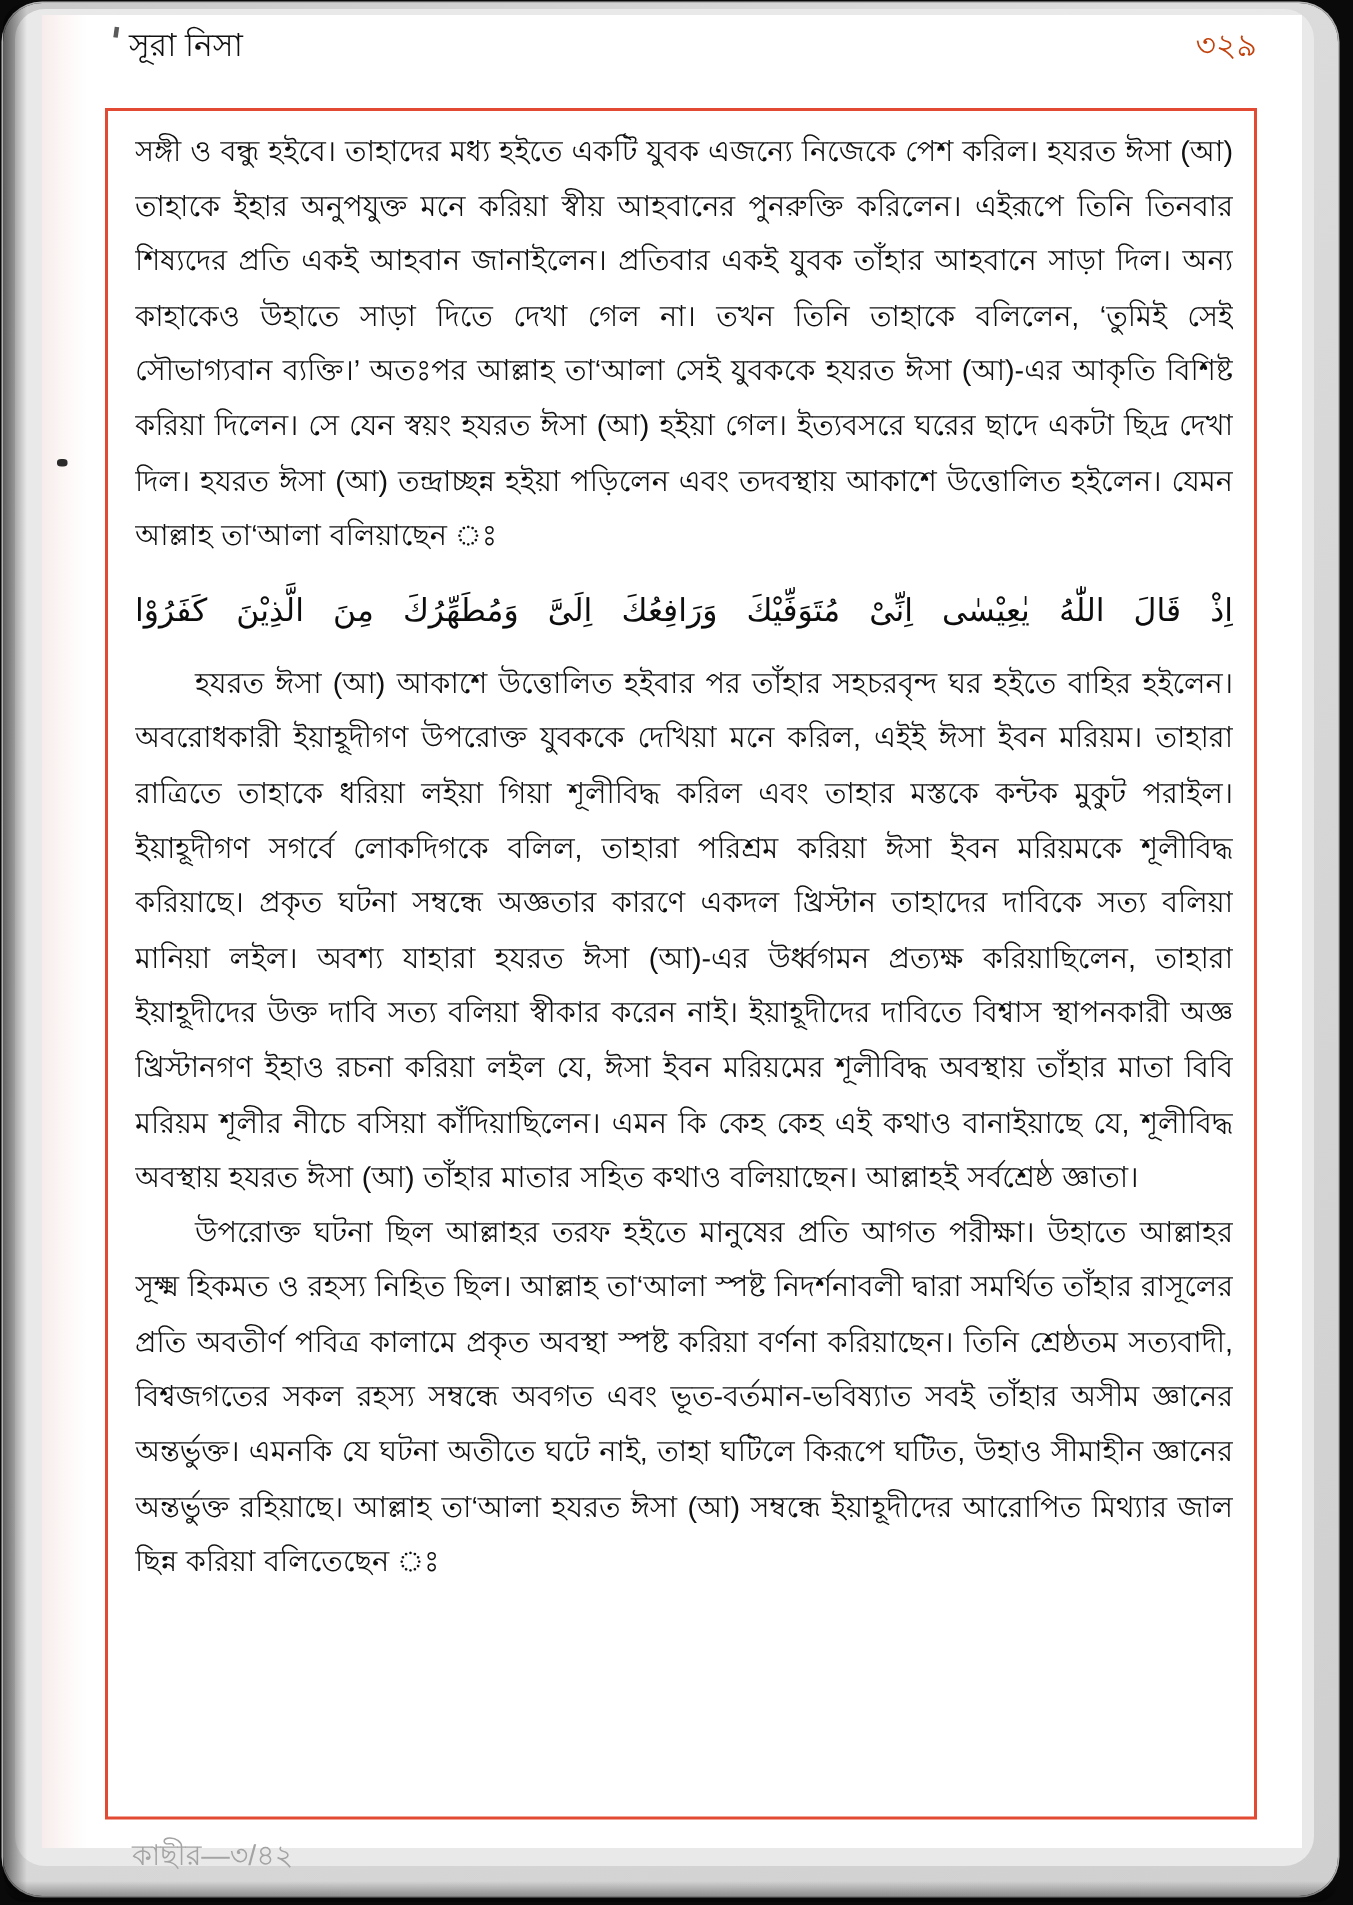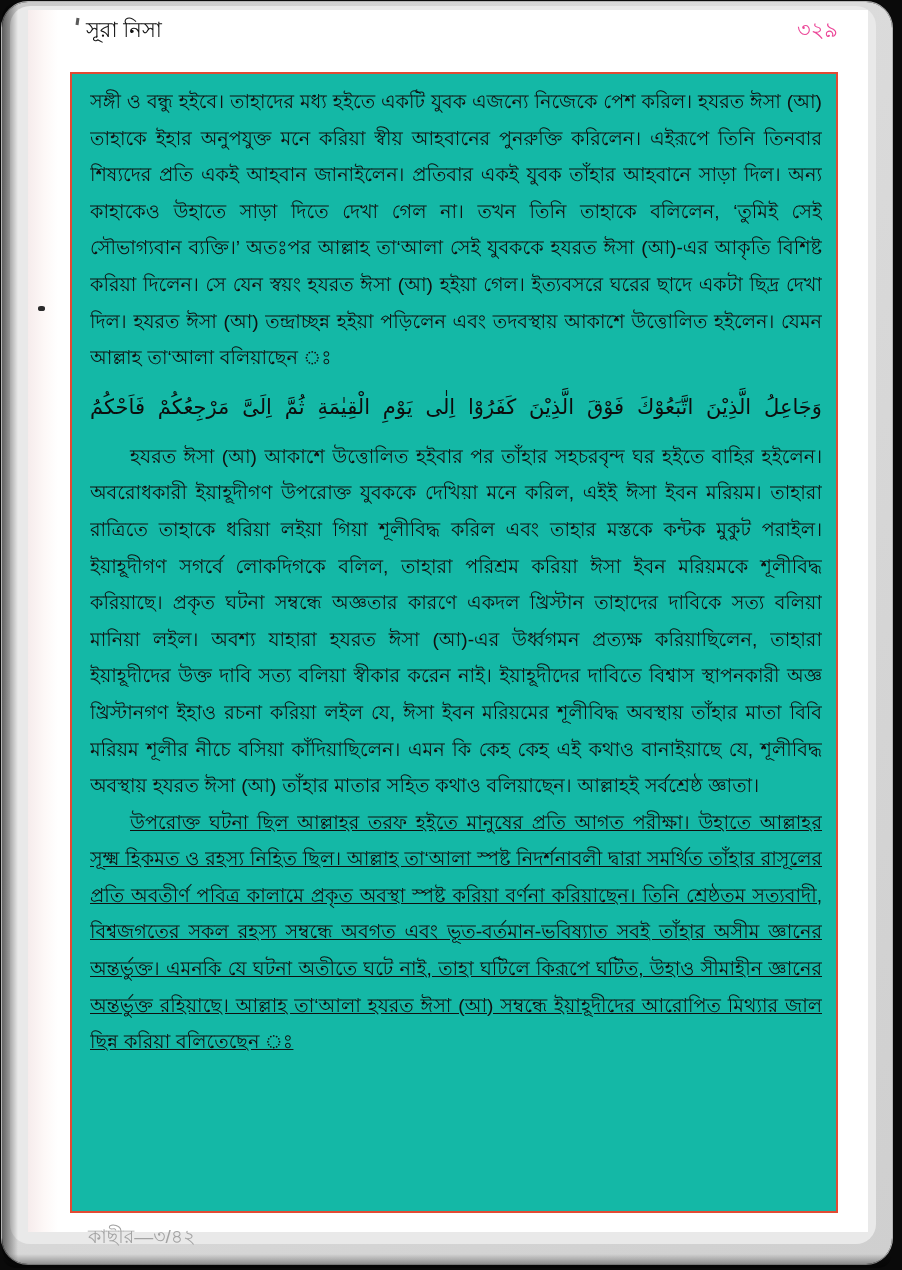--- a/index.html
+++ b/index.html
@@ -73,42 +73,42 @@
     top: 0;
     font-size: 21px;
     color: #111;
     white-space: nowrap;
   }
   .rh-folio {
     position: absolute;
     right: 22px;
     top: 0;
     font-size: 21px;
-    color: #ec4899;
+    color: #c2410c;
   }
   .rh-speck {
     position: absolute;
     left: 16px;
     top: 4px;
     width: 3px;
     height: 7px;
     background: #5a5a5a;
     transform: rotate(8deg);
   }
 
   
   .text-box {
     position: absolute;
     left: 70px;
     top: 72px;
     width: 768px;
     height: 1141px;
     border: 2px solid #e24a33;
     box-sizing: border-box;
-    background: #14b8a6;
+    background: #ffffff;
   }
   .text-col {
     position: absolute;
     left: 18px;
     top: 10px;
     width: 732px;
     height: 1120px;
     overflow: hidden;
   }
 
@@ -122,21 +122,20 @@
     text-justify: inter-word;
     margin: 0;
     letter-spacing: 0px;
     word-spacing: 0.5px;
   }
   .bn.indent {
     text-indent: 40px;
   }
   .bn + .bn {
     margin-top: 0;
-    text-decoration: underline;
   }
 
   
   .ar-block {
     direction: rtl;
     unicode-bidi: bidi-override;
     font-family: "DejaVu Sans", "Liberation Sans", sans-serif;
     font-size: 21px;
     line-height: 43px;
     color: #0d0d0d;
@@ -214,21 +213,21 @@
   </div>
 
   <span class="margin-speck"></span>
 
   <div class="text-box" style="border-color: rgb(226, 74, 51);">
     <div class="text-col">
 
       <p class="bn">সঙ্গী ও বন্ধু হইবে। তাহাদের মধ্য হইতে একটি যুবক এজন্যে নিজেকে পেশ করিল। হযরত ঈসা (আ) তাহাকে ইহার অনুপযুক্ত মনে করিয়া স্বীয় আহবানের পুনরুক্তি করিলেন। এইরূপে তিনি তিনবার শিষ্যদের প্রতি একই আহবান জানাইলেন। প্রতিবার একই যুবক তাঁহার আহবানে সাড়া দিল। অন্য কাহাকেও উহাতে সাড়া দিতে দেখা গেল না। তখন তিনি তাহাকে বলিলেন, ‘তুমিই সেই সৌভাগ্যবান ব্যক্তি।’ অতঃপর আল্লাহ তা‘আলা সেই যুবককে হযরত ঈসা (আ)-এর আকৃতি বিশিষ্ট করিয়া দিলেন। সে যেন স্বয়ং হযরত ঈসা (আ) হইয়া গেল। ইত্যবসরে ঘরের ছাদে একটা ছিদ্র দেখা দিল। হযরত ঈসা (আ) তন্দ্রাচ্ছন্ন হইয়া পড়িলেন এবং তদবস্থায় আকাশে উত্তোলিত হইলেন। যেমন আল্লাহ তা‘আলা বলিয়াছেন ঃ</p>
 
       <div class="ar-block ar-justified">
-        <span class="ar-line full">وَجَاعِلُ الَّذِيْنَ اتَّبَعُوْكَ فَوْقَ الَّذِيْنَ كَفَرُوْا اِلٰى يَوْمِ الْقِيٰمَةِ ثُمَّ اِلَىَّ مَرْجِعُكُمْ فَاَحْكُمُ</span>
+        <span class="ar-line full">اِذْ قَالَ اللّٰهُ يٰعِيْسٰى اِنِّىْ مُتَوَفِّيْكَ وَرَافِعُكَ اِلَىَّ وَمُطَهِّرُكَ مِنَ الَّذِيْنَ كَفَرُوْا</span>
       </div>
 
       <p class="bn indent">হযরত ঈসা (আ) আকাশে উত্তোলিত হইবার পর তাঁহার সহচরবৃন্দ ঘর হইতে বাহির হইলেন। অবরোধকারী ইয়াহূদীগণ উপরোক্ত যুবককে দেখিয়া মনে করিল, এইই ঈসা ইবন মরিয়ম। তাহারা রাত্রিতে তাহাকে ধরিয়া লইয়া গিয়া শূলীবিদ্ধ করিল এবং তাহার মস্তকে কন্টক মুকুট পরাইল। ইয়াহূদীগণ সগর্বে লোকদিগকে বলিল, তাহারা পরিশ্রম করিয়া ঈসা ইবন মরিয়মকে শূলীবিদ্ধ করিয়াছে। প্রকৃত ঘটনা সম্বন্ধে অজ্ঞতার কারণে একদল খ্রিস্টান তাহাদের দাবিকে সত্য বলিয়া মানিয়া লইল। অবশ্য যাহারা হযরত ঈসা (আ)-এর উর্ধ্বগমন প্রত্যক্ষ করিয়াছিলেন, তাহারা ইয়াহূদীদের উক্ত দাবি সত্য বলিয়া স্বীকার করেন নাই। ইয়াহূদীদের দাবিতে বিশ্বাস স্থাপনকারী অজ্ঞ খ্রিস্টানগণ ইহাও রচনা করিয়া লইল যে, ঈসা ইবন মরিয়মের শূলীবিদ্ধ অবস্থায় তাঁহার মাতা বিবি মরিয়ম শূলীর নীচে বসিয়া কাঁদিয়াছিলেন। এমন কি কেহ কেহ এই কথাও বানাইয়াছে যে, শূলীবিদ্ধ অবস্থায় হযরত ঈসা (আ) তাঁহার মাতার সহিত কথাও বলিয়াছেন। আল্লাহই সর্বশ্রেষ্ঠ জ্ঞাতা।</p>
 
       <p class="bn indent">উপরোক্ত ঘটনা ছিল আল্লাহর তরফ হইতে মানুষের প্রতি আগত পরীক্ষা। উহাতে আল্লাহর সূক্ষ্ম হিকমত ও রহস্য নিহিত ছিল। আল্লাহ তা‘আলা স্পষ্ট নিদর্শনাবলী দ্বারা সমর্থিত তাঁহার রাসূলের প্রতি অবতীর্ণ পবিত্র কালামে প্রকৃত অবস্থা স্পষ্ট করিয়া বর্ণনা করিয়াছেন। তিনি শ্রেষ্ঠতম সত্যবাদী, বিশ্বজগতের সকল রহস্য সম্বন্ধে অবগত এবং ভূত-বর্তমান-ভবিষ্যাত সবই তাঁহার অসীম জ্ঞানের অন্তর্ভুক্ত। এমনকি যে ঘটনা অতীতে ঘটে নাই, তাহা ঘটিলে কিরূপে ঘটিত, উহাও সীমাহীন জ্ঞানের অন্তর্ভুক্ত রহিয়াছে। আল্লাহ তা‘আলা হযরত ঈসা (আ) সম্বন্ধে ইয়াহূদীদের আরোপিত মিথ্যার জাল ছিন্ন করিয়া বলিতেছেন ঃ</p>
 
 
     </div>
   </div>
 

